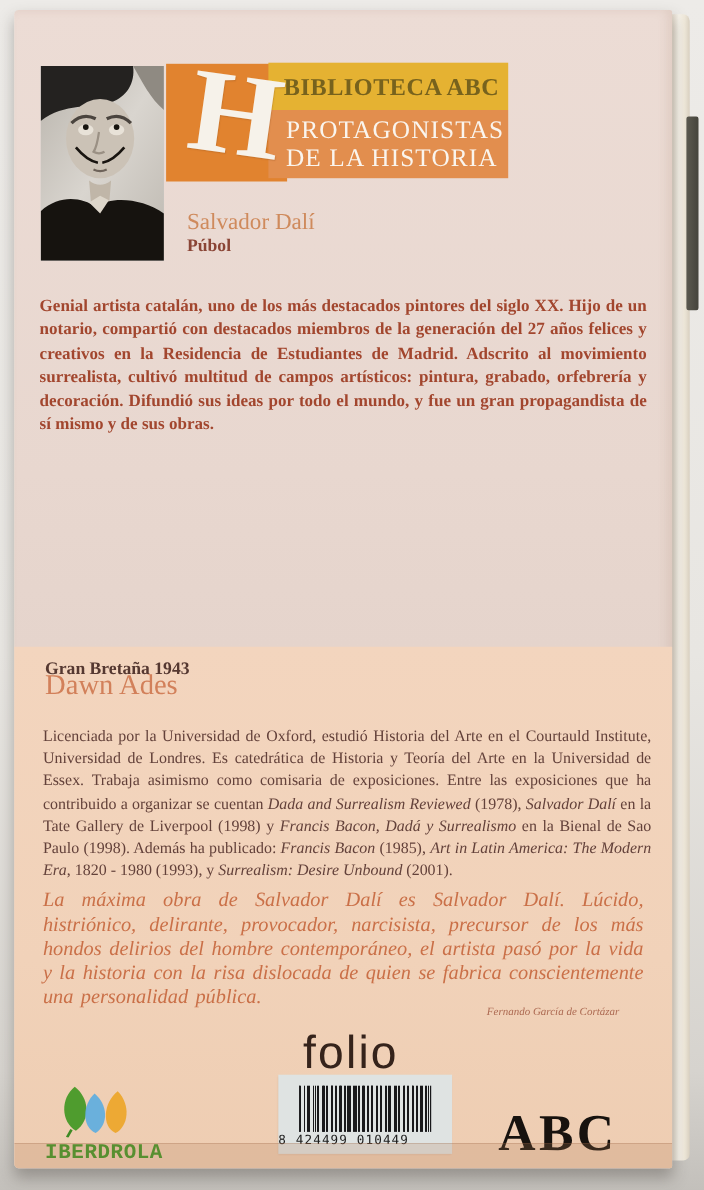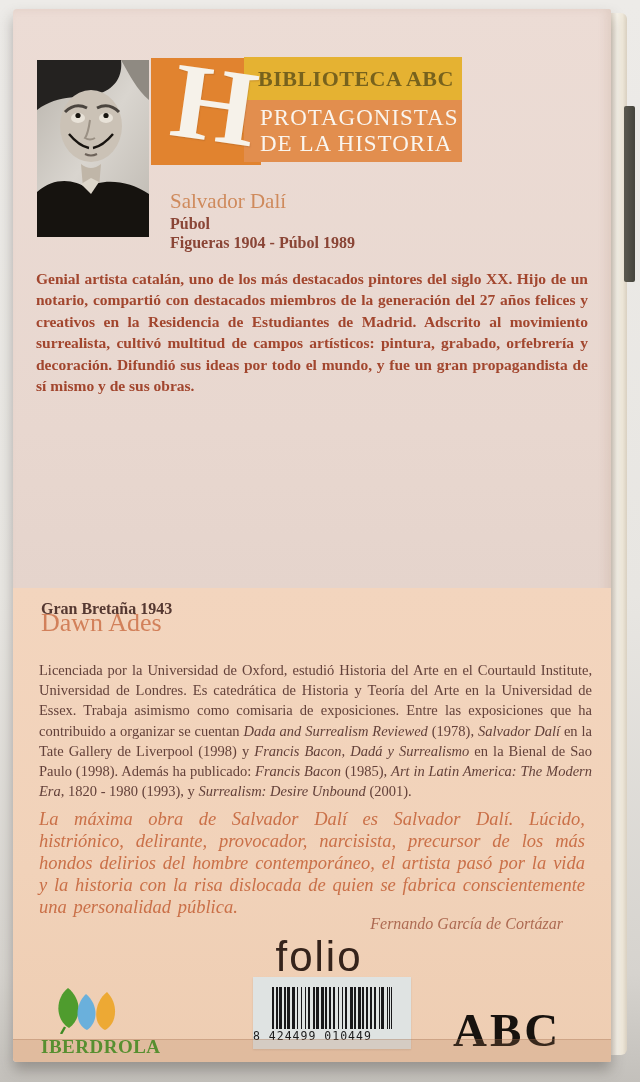--- a/index.html
+++ b/index.html
@@ -39,34 +39,34 @@
   .main-bio{position:absolute;left:23px;top:259px;width:552px;
     font-size:15.5px;line-height:21.4px;font-weight:bold;color:#a2462e;text-align:justify;}
   .author-name{position:absolute;left:28px;top:599px;font-size:26px;color:#d2805a;}
   .author-origin{position:absolute;left:28px;top:591px;font-size:16px;font-weight:bold;color:#553831;text-align:center;}
   .author-bio{position:absolute;left:26px;top:651px;width:553px;
     font-size:14.5px;line-height:20.2px;color:#63413a;text-align:justify;}
   .seg-i{font-style:italic;}
   .quote{position:absolute;left:26px;top:799px;width:546px;
     font-size:18.5px;line-height:22px;font-style:italic;color:#ca7048;text-align:justify;word-spacing:2px;}
   .attribution{position:absolute;left:26px;top:906px;width:524px;text-align:right;
-    font-size:16px;font-style:italic;color:#ad6a52;}
+    font-size:10px;font-style:italic;color:#ad6a52;}
   
   .folio{position:absolute;left:0;top:924px;width:598px;text-align:center;transform:translateX(7px);
     font-family:"Liberation Sans",sans-serif;font-weight:300;font-size:42px;color:#35231b;letter-spacing:2px;}
   .barcode-label{position:absolute;left:240px;top:968px;width:158px;height:72px;
     background:#dfe3e2;box-shadow:0 1px 2px rgba(0,0,0,.1);}
   .barcode-bars{position:absolute;left:19px;top:10px;width:120px;height:42px;
     background:
       repeating-linear-gradient(90deg,#18181a 0 1.6px,rgba(0,0,0,0) 1.6px 4.1px),
       repeating-linear-gradient(90deg,#18181a 0 1.1px,rgba(0,0,0,0) 1.1px 7.3px);}
   .barcode-num{position:absolute;left:0;top:52px;width:158px;text-align:left;
     font-family:"DejaVu Sans Mono",monospace;font-size:11.5px;color:#1c1c1c;letter-spacing:1px;}
   .iberdrola{position:absolute;left:28px;top:977px;width:180px;}
-  .iberdrola-text{font-family:Liberation Serif, serif;font-weight:bold;font-size:19px;
+  .iberdrola-text{font-family:Liberation Mono, monospace;font-weight:bold;font-size:19px;
     color:#3e9526;letter-spacing:.5px;margin-top:-2px;}
   .abc-logo{position:absolute;left:440px;top:994px;font-size:47px;font-weight:bold;
     color:#17120e;letter-spacing:3px;}
 </style>
 </head>
 <body>
 
 <div class="scene">
 
   <div class="pages-edge"></div>
@@ -111,21 +111,20 @@
       <span>BIBLIOTECA ABC</span>
     </div>
     <div class="band-orange">
       <span>PROTAGONISTAS</span>
       <span>DE LA HISTORIA</span>
     </div>
     <div class="h-letter">H</div>
 
     <div class="subject-name">Salvador Dalí</div>
     <div class="subject-country">Púbol</div>
-    <div class="subject-dates">Figueras 1904 - Púbol 1989</div>
 
     <div class="main-bio">Genial artista catalán, uno de los más destacados pintores del siglo XX. Hijo de un notario, compartió con destacados miembros de la generación del 27 años felices y creativos en la Residencia de Estudiantes de Madrid. Adscrito al movimiento surrealista, cultivó multitud de campos artísticos: pintura, grabado, orfebrería y decoración. Difundió sus ideas por todo el mundo, y fue un gran propagandista de sí mismo y de sus obras.</div>
 
     <div class="author-name">Dawn Ades</div>
     <div class="author-origin">Gran Bretaña 1943</div>
     <div class="author-bio"><span>Licenciada por la Universidad de Oxford, estudió Historia del Arte en el Courtauld Institute, Universidad de Londres. Es catedrática de Historia y Teoría del Arte en la Universidad de Essex. Trabaja asimismo como comisaria de exposiciones. Entre las exposiciones que ha contribuido a organizar se cuentan </span><span class="seg-i">Dada and Surrealism Reviewed</span><span> (1978), </span><span class="seg-i">Salvador Dalí</span><span> en la Tate Gallery de Liverpool (1998) y </span><span class="seg-i">Francis Bacon, Dadá y Surrealismo</span><span> en la Bienal de Sao Paulo (1998). Además ha publicado: </span><span class="seg-i">Francis Bacon</span><span> (1985), </span><span class="seg-i">Art in Latin America: The Modern Era</span><span>, 1820 - 1980 (1993), y </span><span class="seg-i">Surrealism: Desire Unbound</span><span> (2001).</span></div>
 
     <div class="quote">La máxima obra de Salvador Dalí es Salvador Dalí. Lúcido, histriónico, delirante, provocador, narcisista, precursor de los más hondos delirios del hombre contemporáneo, el artista pasó por la vida y la historia con la risa dislocada de quien se fabrica conscientemente una personalidad pública.</div>
     <div class="attribution">Fernando García de Cortázar</div>
 

